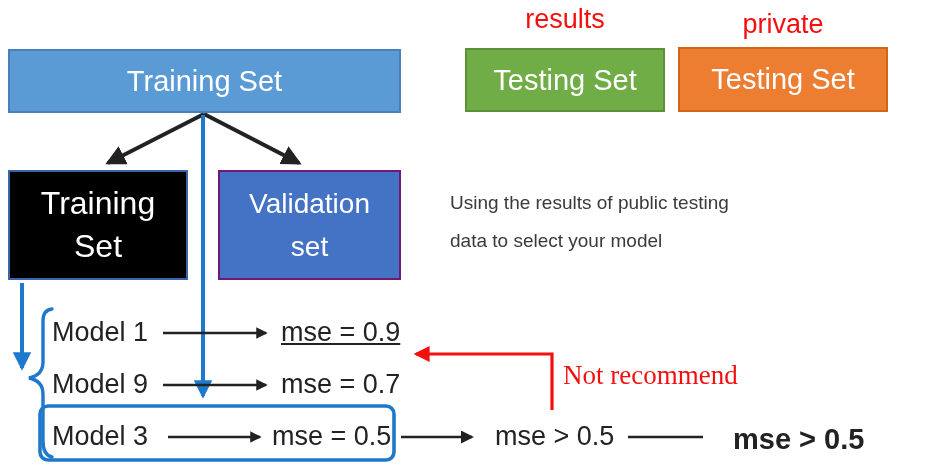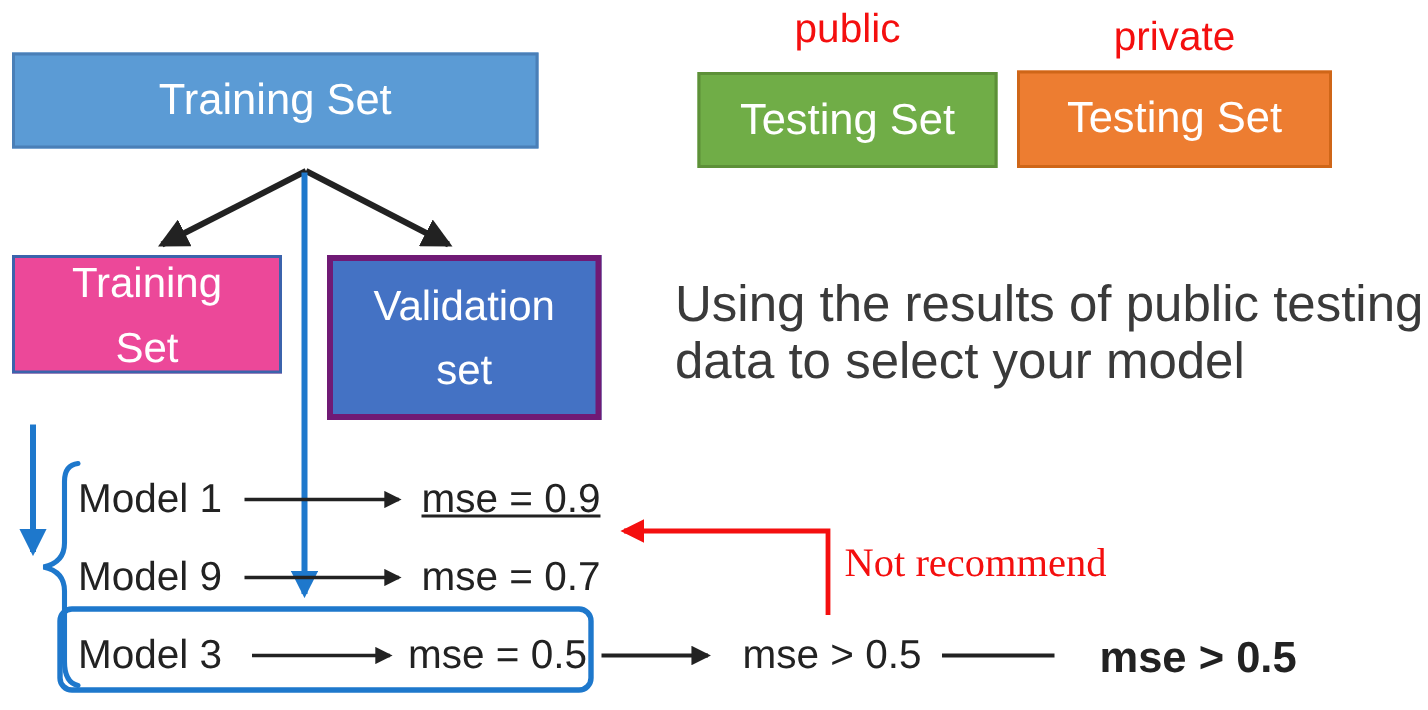--- a/index.html
+++ b/index.html
@@ -6,31 +6,31 @@
   #canvas {
     position:relative; width:952px; height:473px; background:#ffffff;
     font-family:"Liberation Sans", sans-serif; overflow:hidden;
   }
   #wires { position:absolute; left:0; top:0; width:952px; height:473px; pointer-events:none; }
   .box {
     position:absolute; display:flex; flex-direction:column;
     align-items:center; justify-content:center;
     color:#ffffff; text-align:center; box-sizing:border-box;
   }
-  .box-top-training   { left:8px;  top:35px;  width:351px; height:64px; background:#5B9BD5; border:2px solid #4a7fb7; font-size:29px; }
-  .box-sub-training   { left:8px;  top:170px; width:180px; height:79px; background:#ec4899; border:2px solid #3b63ac; font-size:28px; line-height:43px; }
-  .box-validation     { left:218px; top:170px; width:183px; height:110px; background:#4472C4; border:4px solid #701a75; font-size:28px; line-height:43px; }
+  .box-top-training   { left:8px;  top:49px;  width:393px; height:64px; background:#5B9BD5; border:2px solid #4a7fb7; font-size:29px; }
+  .box-sub-training   { left:8px;  top:170px; width:180px; height:110px; background:#000000; border:2px solid #3b63ac; font-size:32px; line-height:43px; }
+  .box-validation     { left:218px; top:170px; width:183px; height:110px; background:#4472C4; border:2px solid #701a75; font-size:28px; line-height:43px; }
   .box-public-testing { left:465px; top:48px; width:200px; height:64px; background:#70AD47; border:2px solid #5d9038; font-size:29px; }
   .box-private-testing{ left:678px; top:47px; width:210px; height:65px; background:#ED7D31; border:2px solid #cf6618; font-size:29px; }
 
   .red-tag { position:absolute; color:#f40f0f; font-size:27px; text-align:center; }
   .tag-public  { left:465px; top:4px;  width:200px; }
   .tag-private { left:678px; top:9px;  width:210px; }
 
-  .note { position:absolute; left:450px; color:#3a3a3a; font-size:34px; line-height:38px; }
+  .note { position:absolute; left:450px; color:#3a3a3a; font-size:19px; line-height:38px; }
   .note-1 { top:184px; }
   .note-2 { top:266px; }
   .note span { display:block; }
 
   .model-label, .mse-label { position:absolute; color:#222222; font-size:27px; white-space:nowrap; }
   .m1-name { left:52px;  top:317px; }  .m1-mse { left:281px; top:317px;text-decoration:underline; }
   .m2-name { left:52px;  top:369px; }  .m2-mse { left:281px; top:369px; }
   .m3-name { left:52px;  top:421px; }  .m3-mse { left:272px; top:421px; }
 
   .flow-mse-public  { position:absolute; left:495px; top:421px; color:#222222; font-size:27px; white-space:nowrap; }
@@ -86,21 +86,21 @@
   <div class="box box-sub-training">
     <span>Training</span>
     <span>Set</span>
   </div>
 
   <div class="box box-validation">
     <span>Validation</span>
     <span>set</span>
   </div>
 
-  <div class="red-tag tag-public">public</div>
+  <div class="red-tag tag-public">results</div>
   <div class="box box-public-testing">
     <span>Testing Set</span>
   </div>
 
   <div class="red-tag tag-private">private</div>
   <div class="box box-private-testing">
     <span>Testing Set</span>
   </div>
 
   <div class="note note-1">

